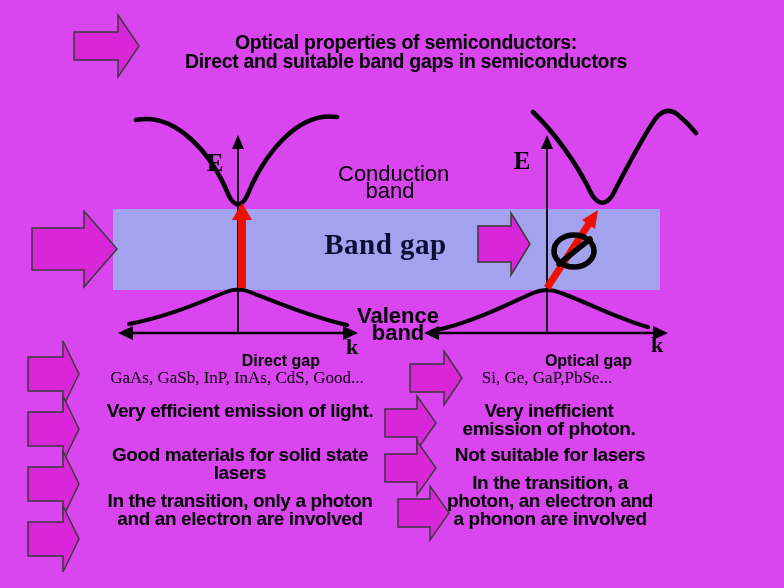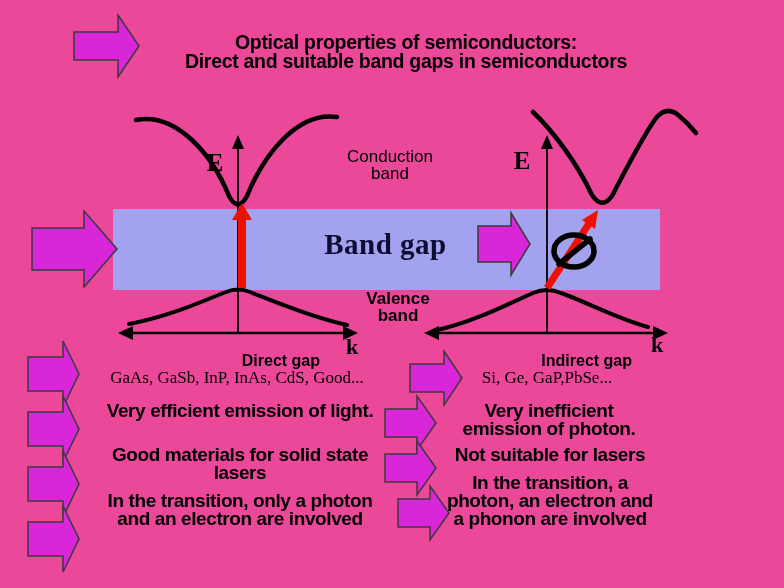--- a/index.html
+++ b/index.html
@@ -1,20 +1,20 @@
 <!DOCTYPE html>
 <html><head>
 <meta charset="utf-8">
 <style>
   html, body { margin: 0; padding: 0; background: #ffffff; }
   #slide {
     position: relative;
     width: 784px;
     height: 588px;
-    background: #ec4899;
+    background: #d946ef;
     overflow: hidden;
     font-family: "Liberation Sans", sans-serif;
     color: #000;
   }
   #shapes { position: absolute; left: 0; top: 0; }
   .txt { position: absolute; text-align: center; white-space: normal; }
   .title {
     font-weight: bold;
     font-size: 19.5px;
     line-height: 19px;
@@ -26,21 +26,21 @@
     font-weight: 600;
     font-size: 25px;
     line-height: 25px;
   }
   .k-label {
     font-family: "Liberation Serif", serif;
     font-weight: bold;
     font-size: 22px;
     line-height: 22px;
   }
-  .band-label { font-size: 17px; line-height: 17px; }
+  .band-label { font-size: 22px; line-height: 17px; margin-top: 17px; }
   .band-label span { display: block; }
   .bandgap-label {
     font-family: "Liberation Serif", serif;
     font-weight: bold;
     font-size: 29px;
     line-height: 25px;
     letter-spacing: 0.5px;
     color: #0d0d33;
   }
   .gap-heading { font-weight: bold; font-size: 16px; line-height: 17px; text-align: right; }
@@ -116,19 +116,19 @@
     <span>band</span>
   </div>
   <div class="txt bandgap-label" style="left:308px; top:232px; width:155px;">Band gap</div>
 
   <div class="txt gap-heading" style="left:150px; top:352px; width:170px;">Direct gap</div>
   <div class="txt materials" style="left:72px; top:369px; width:330px;">GaAs, GaSb, InP, InAs, CdS, Good...</div>
   <div class="txt point" style="left:90px; top:402px; width:300px;">Very efficient emission of light.</div>
   <div class="txt point" style="left:95px; top:446px; width:290px;">Good materials for solid state lasers</div>
   <div class="txt point" style="left:90px; top:492px; width:300px;">In the transition, only a photon and an electron are involved</div>
 
-  <div class="txt gap-heading" style="left:462px; top:352px; width:170px;">Indirect gap</div>
+  <div class="txt gap-heading" style="left:462px; top:352px; width:170px;">Optical gap</div>
   <div class="txt materials" style="left:447px; top:369px; width:200px;">Si, Ge, GaP,PbSe...</div>
   <div class="txt point" style="left:449px; top:402px; width:200px;">Very inefficient emission of photon.</div>
   <div class="txt point" style="left:415px; top:446px; width:270px;">Not suitable for lasers</div>
   <div class="txt point" style="left:440px; top:474px; width:220px;">In the transition, a photon, an electron and a phonon are involved</div>
 
 </div>
 
 </body></html>

